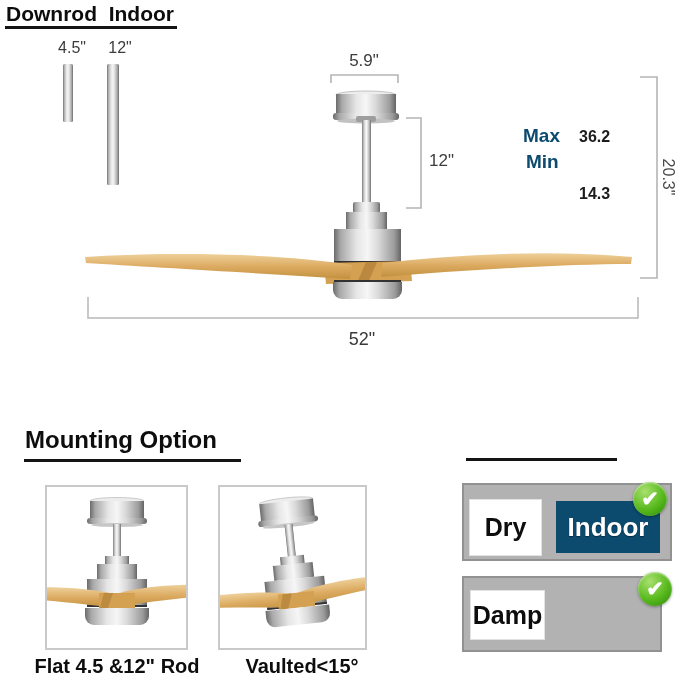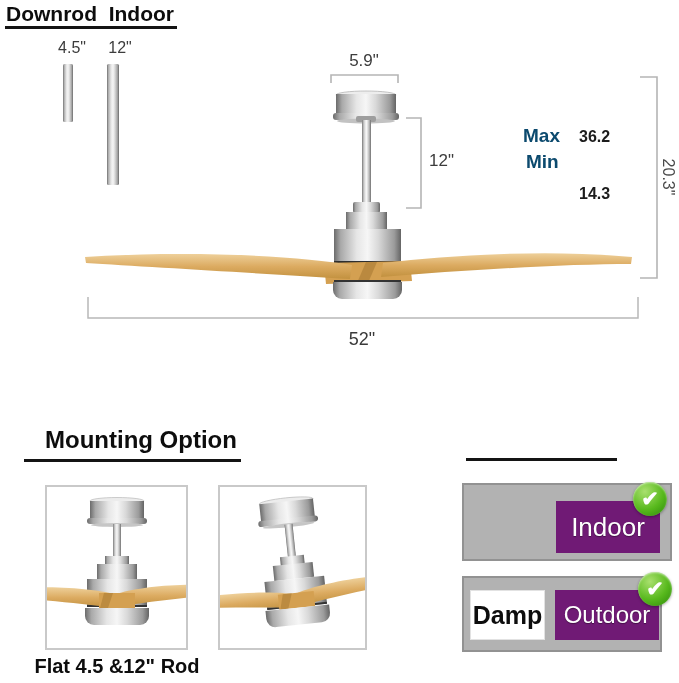--- a/index.html
+++ b/index.html
@@ -25,23 +25,23 @@
   .damp-panel{
     position:absolute;background:#b2b2b2;border:2px solid #929292;
     box-sizing:border-box;
   }
   .cond-box{
     position:absolute;background:#ffffff;border:1px solid #e2e2e2;
     display:flex;align-items:center;justify-content:center;
     font-weight:bold;font-size:25px;color:#0d0d0d;box-sizing:border-box;
   }
   .loc-box{
-    position:absolute;background:#701a75;
+    position:absolute;background:#0c4a6e;
     display:flex;align-items:center;justify-content:center;
-    font-weight:normal;font-size:25px;color:#ffffff;box-sizing:border-box;
+    font-weight:bold;font-size:25px;color:#ffffff;box-sizing:border-box;
     text-shadow:0 1px 1px rgba(0,0,0,.4);
   }
   .check{
     position:absolute;width:34px;height:34px;border-radius:50%;
     background:radial-gradient(circle at 35% 28%, #a9e06e, #58b91d 55%, #2f8c0a 95%);
     box-shadow:0 1px 3px rgba(0,0,0,.35), inset 0 1px 2px rgba(255,255,255,.6);
     display:flex;align-items:center;justify-content:center;
     color:#fff;font-size:21px;font-weight:bold;
   }
 </style>
@@ -142,43 +142,44 @@
   <div class="meas" style="left:429px;top:151px;font-size:17px;">12"</div>
 
   <div class="maxmin-label" style="left:523px;top:125px;">Max</div>
   <div class="maxmin-value" style="left:579px;top:128px;">36.2</div>
   <div class="maxmin-label" style="left:526px;top:151px;text-align:right;">Min</div>
   <div class="maxmin-value" style="left:579px;top:153px;margin-top:32px;">14.3</div>
 
   <div class="meas center rot90" style="left:640px;top:168px;width:56px;height:18px;font-size:16px;">20.3"</div>
   <div class="meas center" style="left:334px;top:329px;width:56px;font-size:18px;color:#3a3a3a;">52"</div>
 
-  <div class="abs sec-title" style="left:25px;top:426px;font-size:24px;margin-left:20px;">Mounting Option</div>
+  <div class="abs sec-title" style="left:25px;top:426px;font-size:24px;">Mounting Option</div>
   <div class="rule" style="left:24px;top:459px;width:217px;height:3px;"></div>
 
   <div class="mount-box" style="left:45px;top:485px;width:143px;height:165px;">
     <svg width="140" height="160" viewBox="0 0 140 160" style="left:0;top:0;">
       <use href="#fan-sym"></use>
     </svg>
   </div>
 
   <div class="mount-box" style="left:218px;top:485px;width:149px;height:165px;">
     <svg width="140" height="160" viewBox="0 0 140 160" style="left:3px;top:0;transform:rotate(-6deg);transform-origin:70px 80px;">
       <use href="#fan-sym"></use>
     </svg>
   </div>
 
   <div class="mount-label center" style="left:22px;top:655px;width:190px;">Flat 4.5 &amp;12" Rod</div>
+  <div class="mount-label center" style="left:217px;top:655px;width:170px;">Vaulted&lt;15°</div>
 
   <div class="rule" style="left:466px;top:458px;width:151px;height:3px;"></div>
 
   <div class="damp-panel" style="left:462px;top:483px;width:210px;height:78px;">
+    <div class="cond-box" style="left:5px;top:14px;width:73px;height:57px;">Dry</div>
     <div class="loc-box" style="left:92px;top:16px;width:104px;height:52px;font-size:26px;">Indoor</div>
   </div>
   <div class="check" style="left:633px;top:482px;">✔</div>
 
   <div class="damp-panel" style="left:462px;top:576px;width:200px;height:76px;">
     <div class="cond-box" style="left:6px;top:12px;width:75px;height:50px;">Damp</div>
-    <div class="loc-box" style="left:91px;top:12px;width:104px;height:50px;font-size:24px;">Outdoor</div>
   </div>
   <div class="check" style="left:638px;top:572px;">✔</div>
 
 </div>
 
 </body></html>

